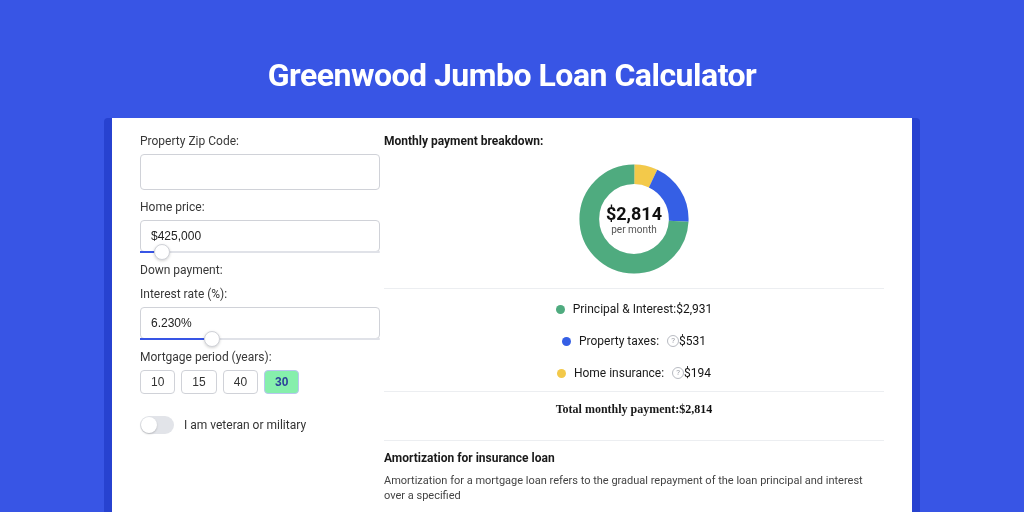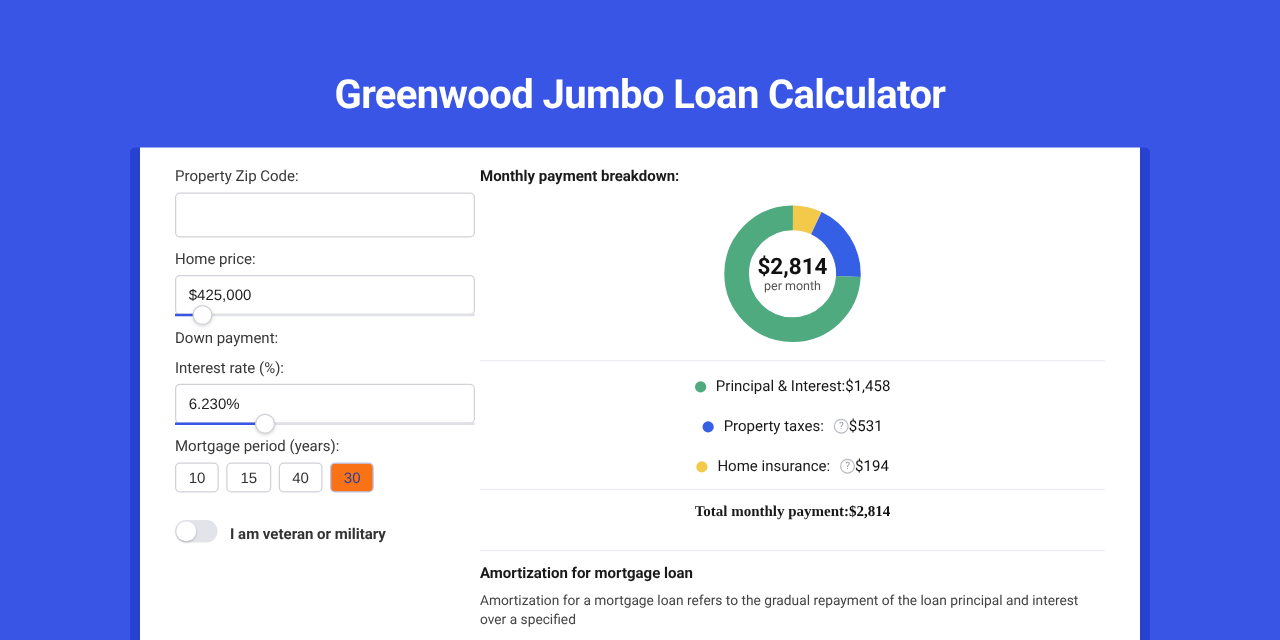--- a/index.html
+++ b/index.html
@@ -105,31 +105,30 @@
     flex: 0 0 auto;
     padding: 4px 10px;
     font-size: 12px;
     border: 1px solid #d0d2d8;
     border-radius: 4px;
     background: #fff;
     color: #333;
     cursor: pointer;
   }
   .period-btn.active {
-    background: #f97316;
+    background: #86efac;
     border-color: #b8c6ef;
     color: #2c3f9a;
-    font-weight: 400;
+    font-weight: 700;
   }
   .toggle-row {
     display: flex;
-    align-items: flex-end;
+    align-items: center;
     gap: 10px;
     margin-top: 22px;
-    font-weight: bold;
   }
   .toggle {
     width: 34px;
     height: 18px;
     background: #e2e4e9;
     border-radius: 10px;
     position: relative;
     cursor: pointer;
   }
   .toggle .knob {
@@ -315,21 +314,21 @@
           </div>
         </div>
 
         <hr class="hr-light">
 
         <div class="legend-row">
           <div class="legend-left">
             <span class="dot g"></span>
             <span>Principal &amp; Interest:</span>
           </div>
-          <span class="legend-val">$1,458</span>
+          <span class="legend-val">$2,931</span>
         </div>
 
         <div class="legend-row">
           <div class="legend-left">
             <span class="dot b"></span>
             <span>Property taxes:</span>
             <span class="info-icon">?</span>
           </div>
           <span class="legend-val">$531</span>
         </div>
@@ -344,20 +343,20 @@
         </div>
 
         <div class="legend-row total">
           <div class="legend-left">
             <span>Total monthly payment:</span>
           </div>
           <span class="legend-val">$2,814</span>
         </div>
 
         <div class="amort-box">
-          <div class="amort-title">Amortization for mortgage loan</div>
+          <div class="amort-title">Amortization for insurance loan</div>
           <div class="amort-text">Amortization for a mortgage loan refers to the gradual repayment of the loan principal and interest over a specified</div>
         </div>
 
       </div>
     </div>
   </div>
 </div>
 
 </body></html>

